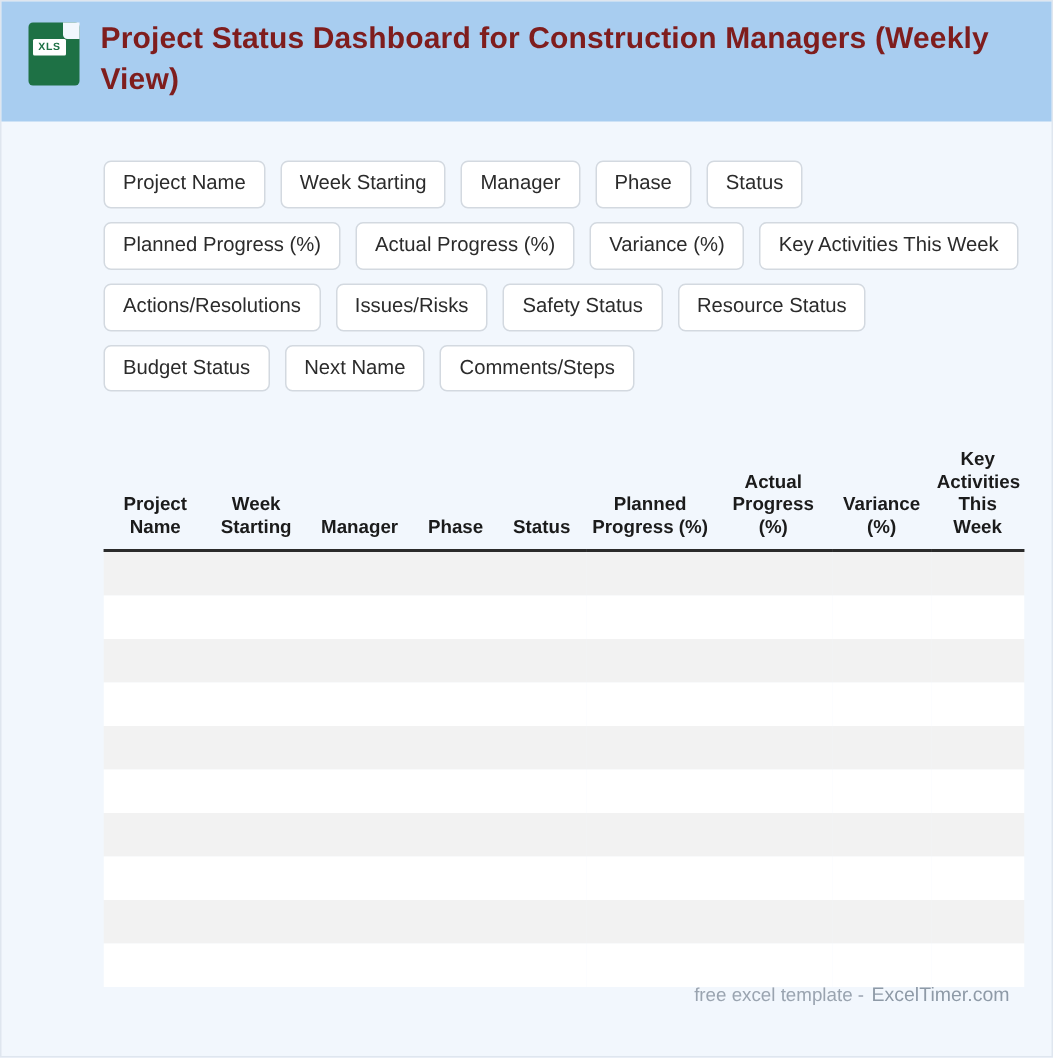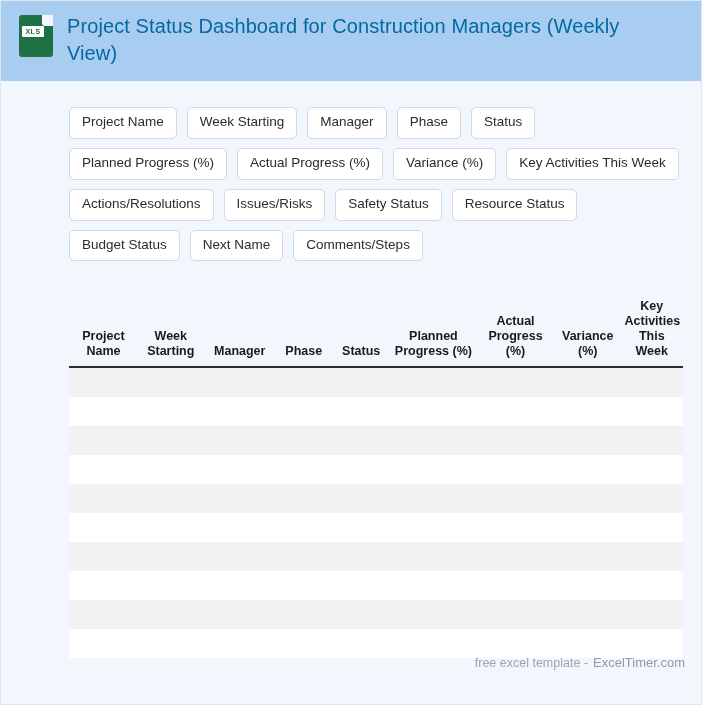--- a/index.html
+++ b/index.html
@@ -62,23 +62,23 @@
     background: #ffffff;
     color: #1e7145;
     font-size: 7px;
     font-weight: bold;
     line-height: 11px;
     text-align: center;
     letter-spacing: 0.5px;
     border-radius: 1px;
   }
   .header-title {
-    color: #0369a1;
+    color: #7f1d1d;
     font-size: 20px;
-    font-weight: normal;
+    font-weight: bold;
     line-height: 1.35;
     letter-spacing: 0.1px;
     max-width: 600px;
   }
   
   .chips {
     display: flex;
     flex-wrap: wrap;
     gap: 9px 10px;
     padding: 26px 22px 0 68px;
@@ -121,21 +121,21 @@
   }
   table.grid tbody tr.odd td {
     background: #f2f2f2;
   }
   table.grid tbody tr.even td {
     background: #ffffff;
   }
   
   .footer {
     position: absolute;
-    right: 16px;
+    right: 28px;
     bottom: 34px;
     font-size: 12.5px;
     color: #9aa4b0;
     display: flex;
     align-items: baseline;
     gap: 5px;
   }
   .footer .brand {
     color: #8e9aa7;
     font-weight: normal;

